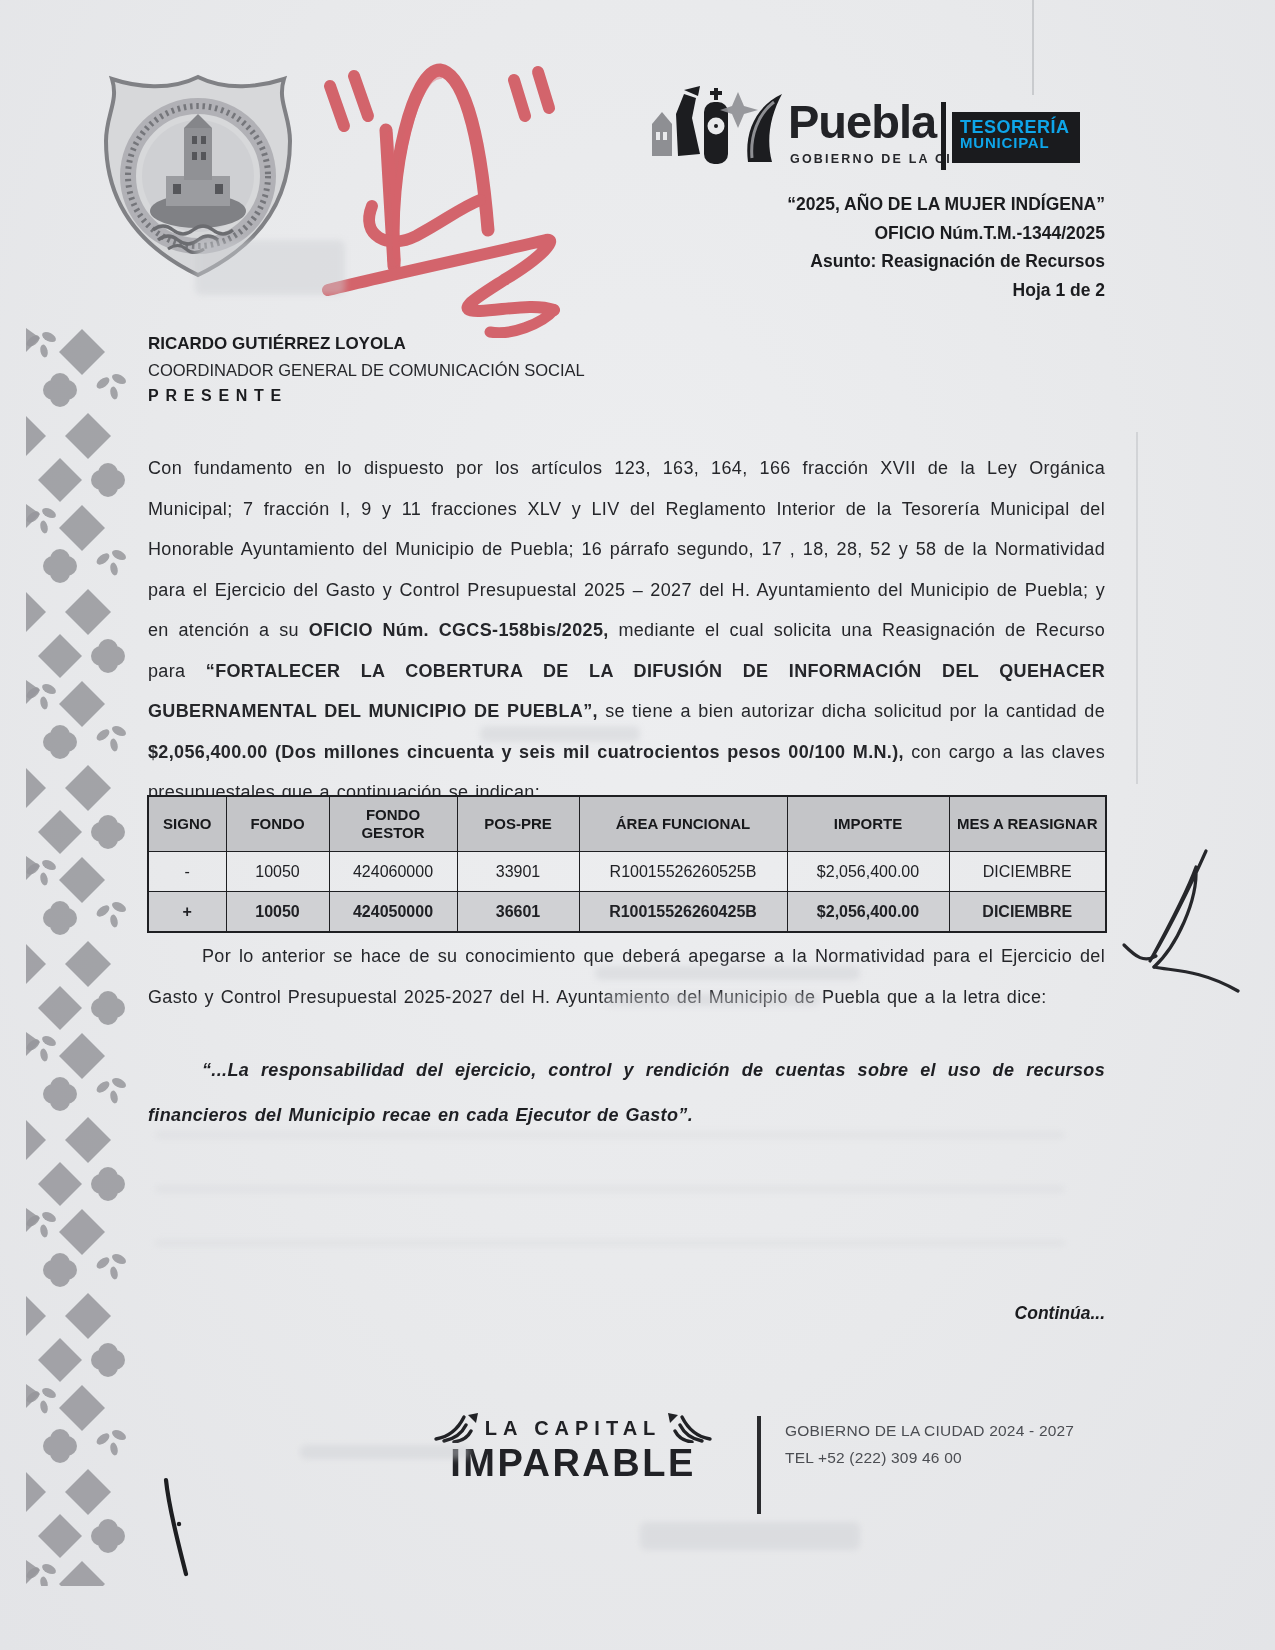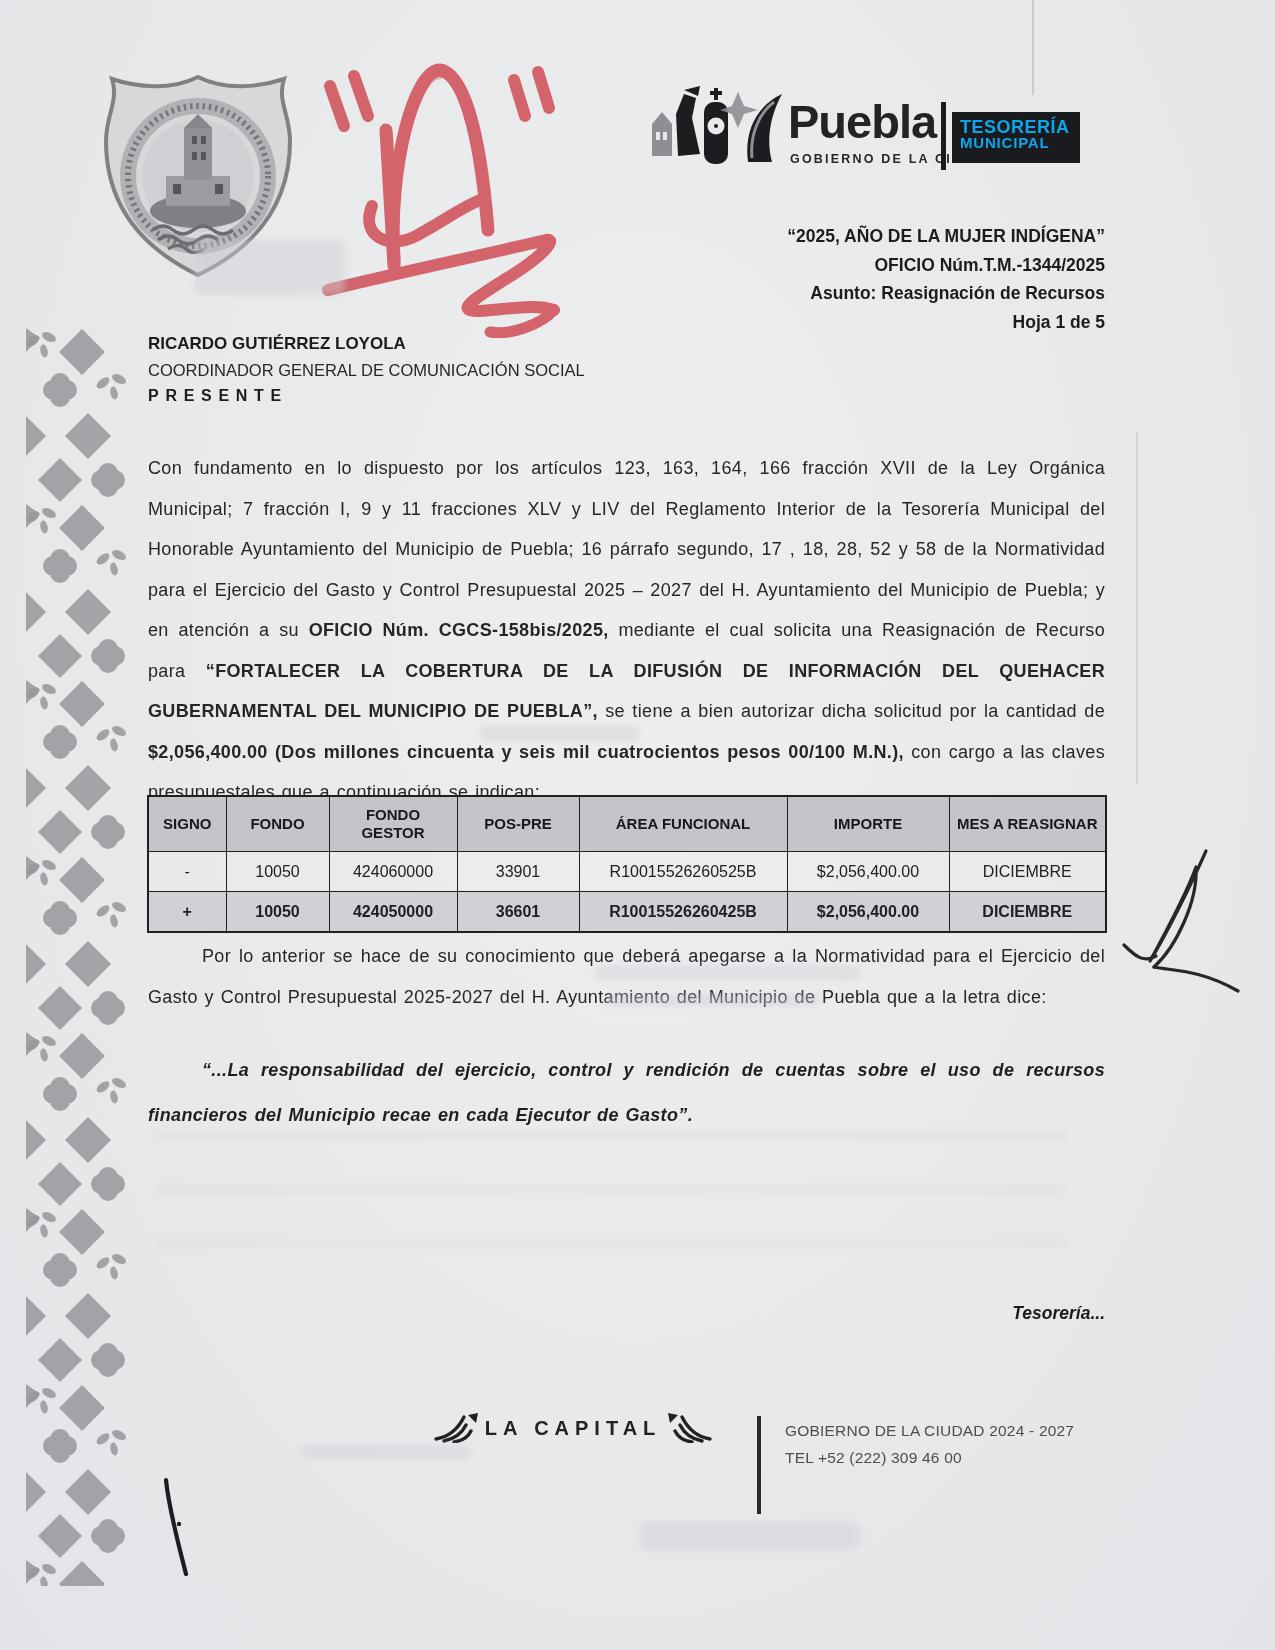--- a/index.html
+++ b/index.html
@@ -17,21 +17,21 @@
   .ghost { background:#cdcfd3; filter:blur(3px); border-radius:6px; opacity:.45; }
 
   
   .wordmark { font-size:47px; font-weight:700; letter-spacing:-1px; color:#222327; line-height:1; }
   .brand-tagline { font-size:12.5px; font-weight:700; letter-spacing:2.2px; color:#26272b; }
   .brand-bar { background:#1a1b1e; }
   .badge { background:#1a1b1e; color:#0ea5e9; padding:5px 8px 4px 8px; }
   .badge-title { font-size:18px; font-weight:700; letter-spacing:.5px; line-height:20px; }
   .badge-sub { font-size:15px; font-weight:700; letter-spacing:.8px; line-height:11px; }
 
-  .legend-block { width:560px; text-align:right; font-weight:700; font-size:17.5px; line-height:28.5px; color:#1b1c1f;margin-top:32px; }
+  .legend-block { width:560px; text-align:right; font-weight:700; font-size:17.5px; line-height:28.5px; color:#1b1c1f; }
 
   
   .rec-name { font-size:17px; font-weight:700; color:#1b1c1f; line-height:26px; }
   .rec-title { font-size:16.5px; font-weight:400; color:#26272b; line-height:26px; }
   .rec-salutation { font-size:16px; font-weight:700; letter-spacing:.42em; color:#1b1c1f; line-height:26px; }
 
   
   .para {
     width:957px; font-size:18px; line-height:40.5px; text-align:justify;
     letter-spacing:.35px; word-spacing:1.4px; color:#25262a;
@@ -147,21 +147,21 @@
   <div class="abs brand-bar" style="left:941px; top:102px; width:5px; height:68px;"></div>
   <div class="abs badge" style="left:952px; top:112px; width:112px; height:42px;">
     <div class="badge-title">TESORERÍA</div>
     <div class="badge-sub">MUNICIPAL</div>
   </div>
 
   <div class="abs legend-block" style="left:545px; top:190px;">
     <div>“2025, AÑO DE LA MUJER INDÍGENA”</div>
     <div>OFICIO Núm.T.M.-1344/2025</div>
     <div>Asunto: Reasignación de Recursos</div>
-    <div>Hoja 1 de 5</div>
+    <div>Hoja 1 de 2</div>
   </div>
 
   <div class="abs" style="left:148px; top:331px;">
     <div class="rec-name">RICARDO GUTIÉRREZ LOYOLA</div>
     <div class="rec-title">COORDINADOR GENERAL DE COMUNICACIÓN SOCIAL</div>
     <div class="rec-salutation">PRESENTE</div>
   </div>
 
   <div class="abs para" style="left:148px; top:448px;"><span>Con fundamento en lo dispuesto por los artículos 123, 163, 164, 166 fracción XVII de la Ley Orgánica Municipal; 7 fracción I, 9 y 11 fracciones XLV y LIV del Reglamento Interior de la Tesorería Municipal del Honorable Ayuntamiento del Municipio de Puebla; 16 párrafo segundo, 17 , 18, 28, 52 y 58  de la Normatividad para el Ejercicio del Gasto y Control Presupuestal 2025 – 2027 del H. Ayuntamiento del Municipio de Puebla; y en atención a su </span><span style="font-weight: 700;">OFICIO Núm. CGCS-158bis/2025,</span><span> mediante el cual solicita una Reasignación de Recurso para </span><span style="font-weight: 700;">“FORTALECER LA COBERTURA DE LA DIFUSIÓN DE INFORMACIÓN DEL QUEHACER GUBERNAMENTAL DEL MUNICIPIO DE PUEBLA”,</span><span> se tiene a bien autorizar dicha solicitud por la cantidad de </span><span style="font-weight: 700;">$2,056,400.00 (Dos millones cincuenta y seis mil cuatrocientos pesos 00/100 M.N.),</span><span> con cargo a las claves presupuestales que a continuación se indican:</span></div>
 
@@ -205,21 +205,21 @@
         <td>$2,056,400.00</td>
         <td>DICIEMBRE</td>
       </tr>
     </tbody>
   </table>
 
   <div class="abs para indent" style="left:148px; top:936px;">Por lo anterior se hace de su conocimiento que deberá apegarse a la Normatividad para el Ejercicio del Gasto y Control Presupuestal 2025-2027 del H. Ayuntamiento del Municipio de Puebla que a la letra dice:</div>
 
   <div class="abs para quote indent" style="left:148px; top:1048px;">“...La responsabilidad del ejercicio, control y rendición de cuentas sobre el uso de recursos financieros del Municipio recae en cada Ejecutor de Gasto”.</div>
 
-  <div class="abs continues" style="left:805px; top:1303px;">Tesorería...</div>
+  <div class="abs continues" style="left:805px; top:1303px;">Continúa...</div>
 
   <svg class="abs" style="left:1108px; top:843px;" width="140" height="150" viewBox="0 0 140 150" aria-hidden="true">
     <g fill="none" stroke="#26272b" stroke-width="3.2" stroke-linecap="round" stroke-linejoin="round">
       <path d="M98,8 C82,44 58,92 42,118 C54,96 78,52 88,24 C90,58 68,104 46,124"></path>
       <path d="M16,102 C28,114 36,120 48,113"></path>
       <path d="M46,124 C64,128 92,126 130,148"></path>
     </g>
   </svg>
 
   <svg class="abs" style="left:148px; top:1476px;" width="50" height="104" viewBox="0 0 50 104" aria-hidden="true">
@@ -240,20 +240,21 @@
       <span class="slogan-1">LA CAPITAL</span>
       <svg width="46" height="30" viewBox="0 0 46 30" style="transform:scaleX(-1);" aria-hidden="true">
         <g fill="none" stroke="#212226" stroke-width="3.4" stroke-linecap="round">
           <path d="M4,26 C16,24 26,16 32,4"></path>
           <path d="M12,28 C22,26 30,20 34,12"></path>
           <path d="M22,29 C30,28 36,24 39,18"></path>
         </g>
         <path d="M36,2 L46,0 L44,10 Z" fill="#212226"></path>
       </svg>
     </div>
+    <div class="slogan-2">IMPARABLE</div>
   </div>
 
   <div class="abs footer-divider" style="left:757px; top:1416px; width:3.5px; height:98px;"></div>
 
   <div class="abs footer-info" style="left:785px; top:1418px;">
     <div>GOBIERNO DE LA CIUDAD 2024 - 2027</div>
     <div>TEL +52 (222) 309 46 00</div>
   </div>
 
   <div class="abs ghost" style="left:195px; top:240px; width:150px; height:55px;"></div>

